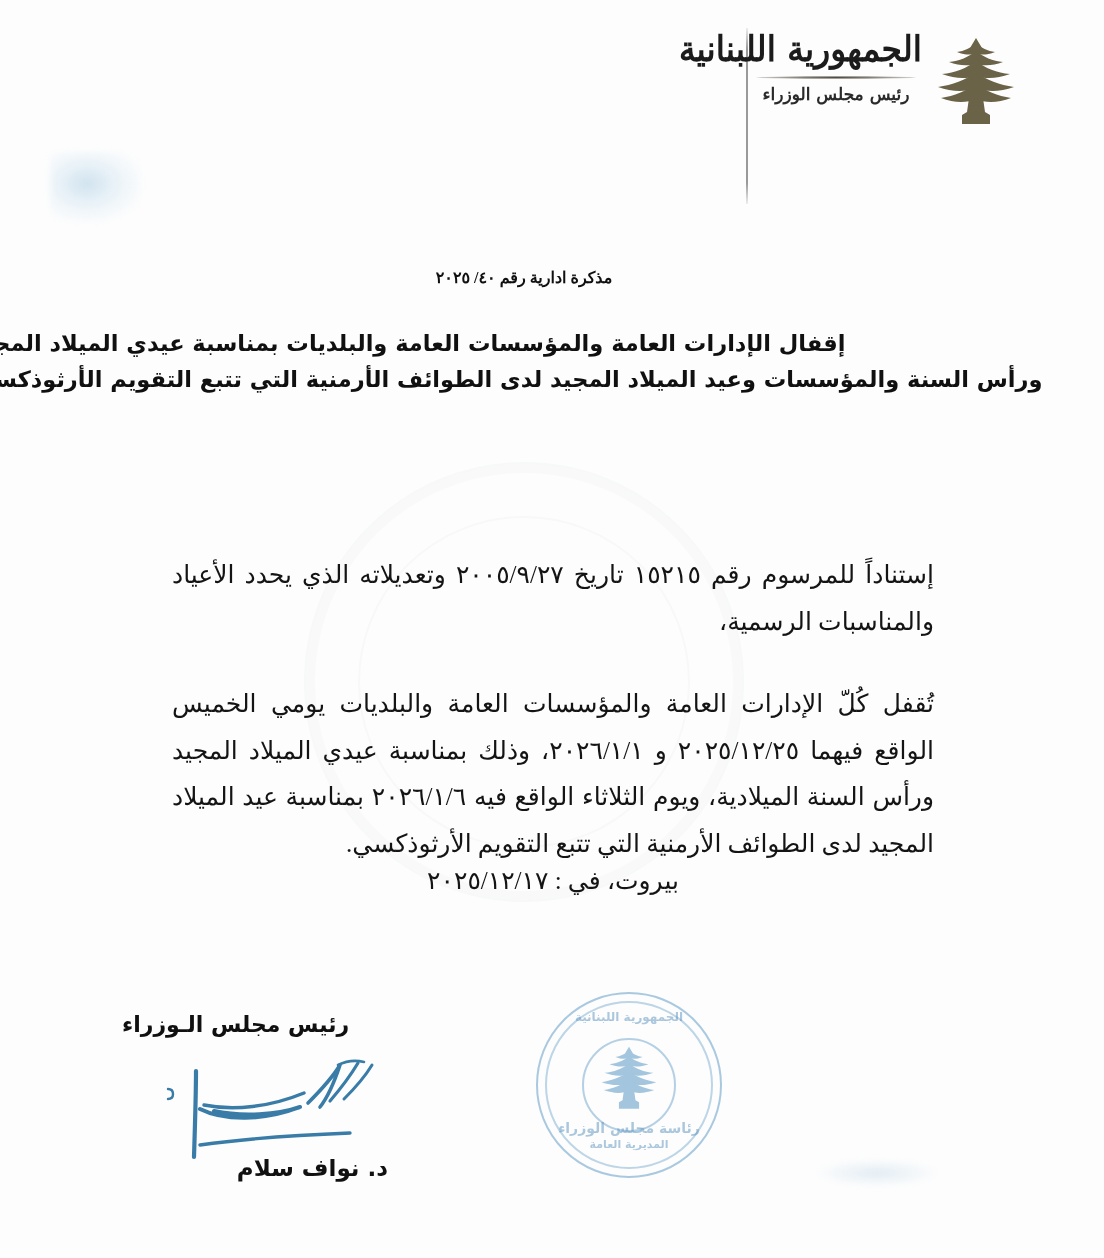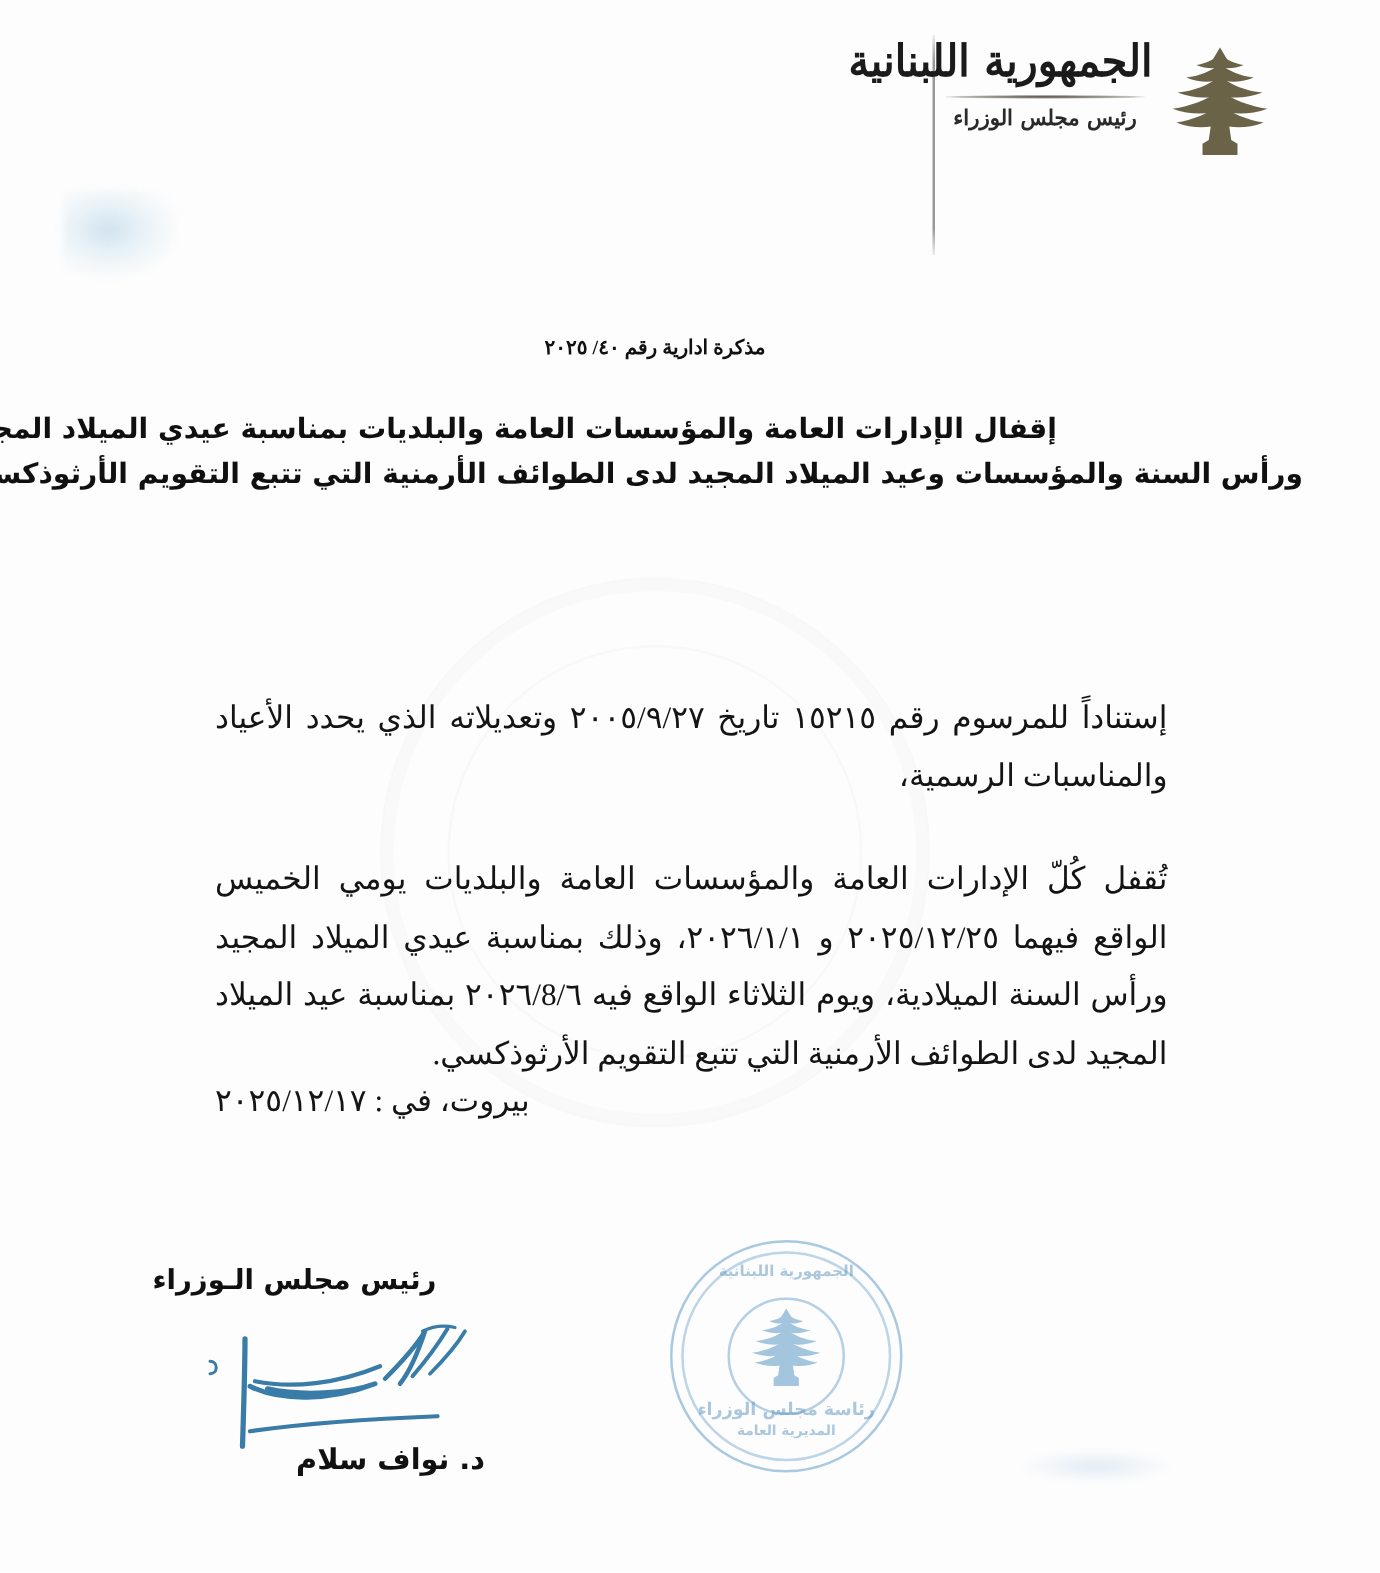--- a/index.html
+++ b/index.html
@@ -192,21 +192,21 @@
     color: #141414;
     margin: 0 0 36px 0;
   }
   .para:last-child { margin-bottom: 0; }
 
   .date-line {
     position: absolute;
     top: 866px;
     right: 170px;
     width: 762px;
-    text-align: left;
+    text-align: center;
     font-family: "Liberation Serif", "DejaVu Serif", serif;
     font-size: 25px;
     color: #141414;
   }
 
   
   .sign-block {
     position: absolute;
     top: 1012px;
     right: 690px;
@@ -345,21 +345,21 @@
 
   <div class="memo-number">مذكرة ادارية رقم ٤٠/ ٢٠٢٥</div>
 
   <div class="title-block">
     <div class="title-line">إقفال الإدارات العامة والمؤسسات العامة والبلديات بمناسبة عيدي الميلاد المجيد</div>
     <div class="title-line">ورأس السنة والمؤسسات وعيد الميلاد المجيد لدى الطوائف الأرمنية التي تتبع التقويم الأرثوذكسي</div>
   </div>
 
   <div class="body-block">
     <p class="para">إستناداً للمرسوم رقم ١٥٢١٥ تاريخ ٢٠٠٥/٩/٢٧ وتعديلاته الذي يحدد الأعياد والمناسبات الرسمية،</p>
-    <p class="para">تُقفل كُلّ الإدارات العامة والمؤسسات العامة والبلديات يومي الخميس الواقع فيهما ٢٠٢٥/١٢/٢٥ و ٢٠٢٦/١/١، وذلك بمناسبة عيدي الميلاد المجيد ورأس السنة الميلادية، ويوم الثلاثاء الواقع فيه ٢٠٢٦/8/٦ بمناسبة عيد الميلاد المجيد لدى الطوائف الأرمنية التي تتبع التقويم الأرثوذكسي.</p>
+    <p class="para">تُقفل كُلّ الإدارات العامة والمؤسسات العامة والبلديات يومي الخميس الواقع فيهما ٢٠٢٥/١٢/٢٥ و ٢٠٢٦/١/١، وذلك بمناسبة عيدي الميلاد المجيد ورأس السنة الميلادية، ويوم الثلاثاء الواقع فيه ٢٠٢٦/١/٦ بمناسبة عيد الميلاد المجيد لدى الطوائف الأرمنية التي تتبع التقويم الأرثوذكسي.</p>
   </div>
 
   <div class="date-line">بيروت، في : ٢٠٢٥/١٢/١٧</div>
 
   <div class="stamp">
     <div class="stamp-ring-outer"></div>
     <div class="stamp-ring-inner"></div>
     <div class="stamp-ring-core"></div>
     <div class="stamp-top-text">الجمهورية اللبنانية</div>
     <div class="stamp-cedar">

